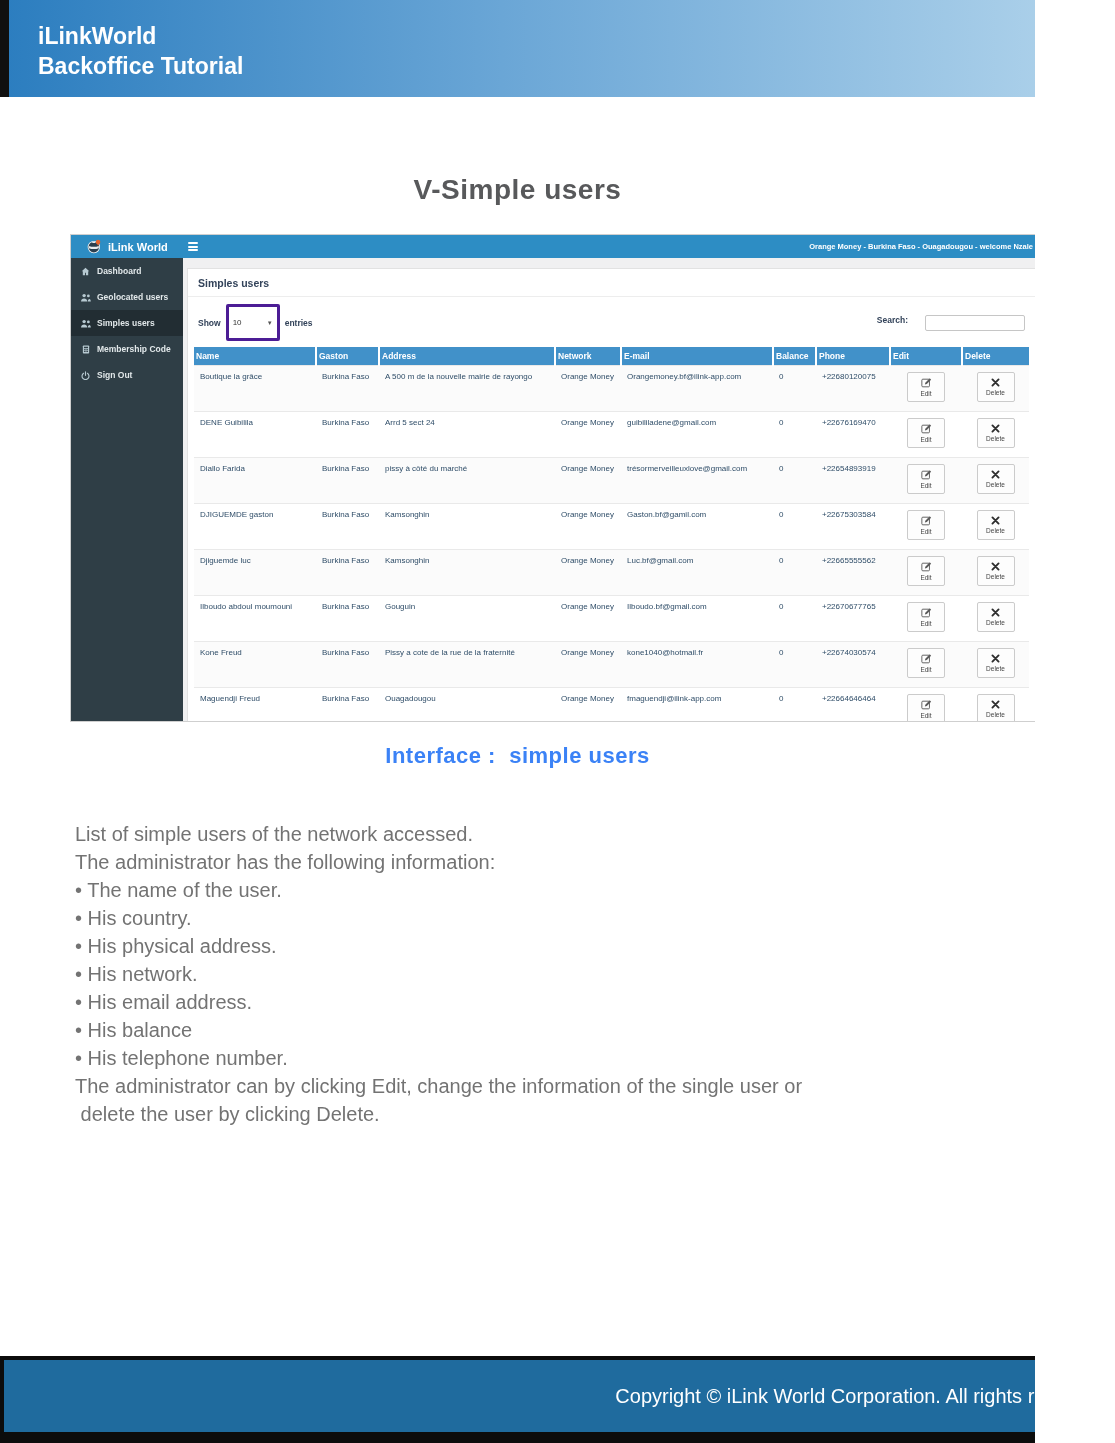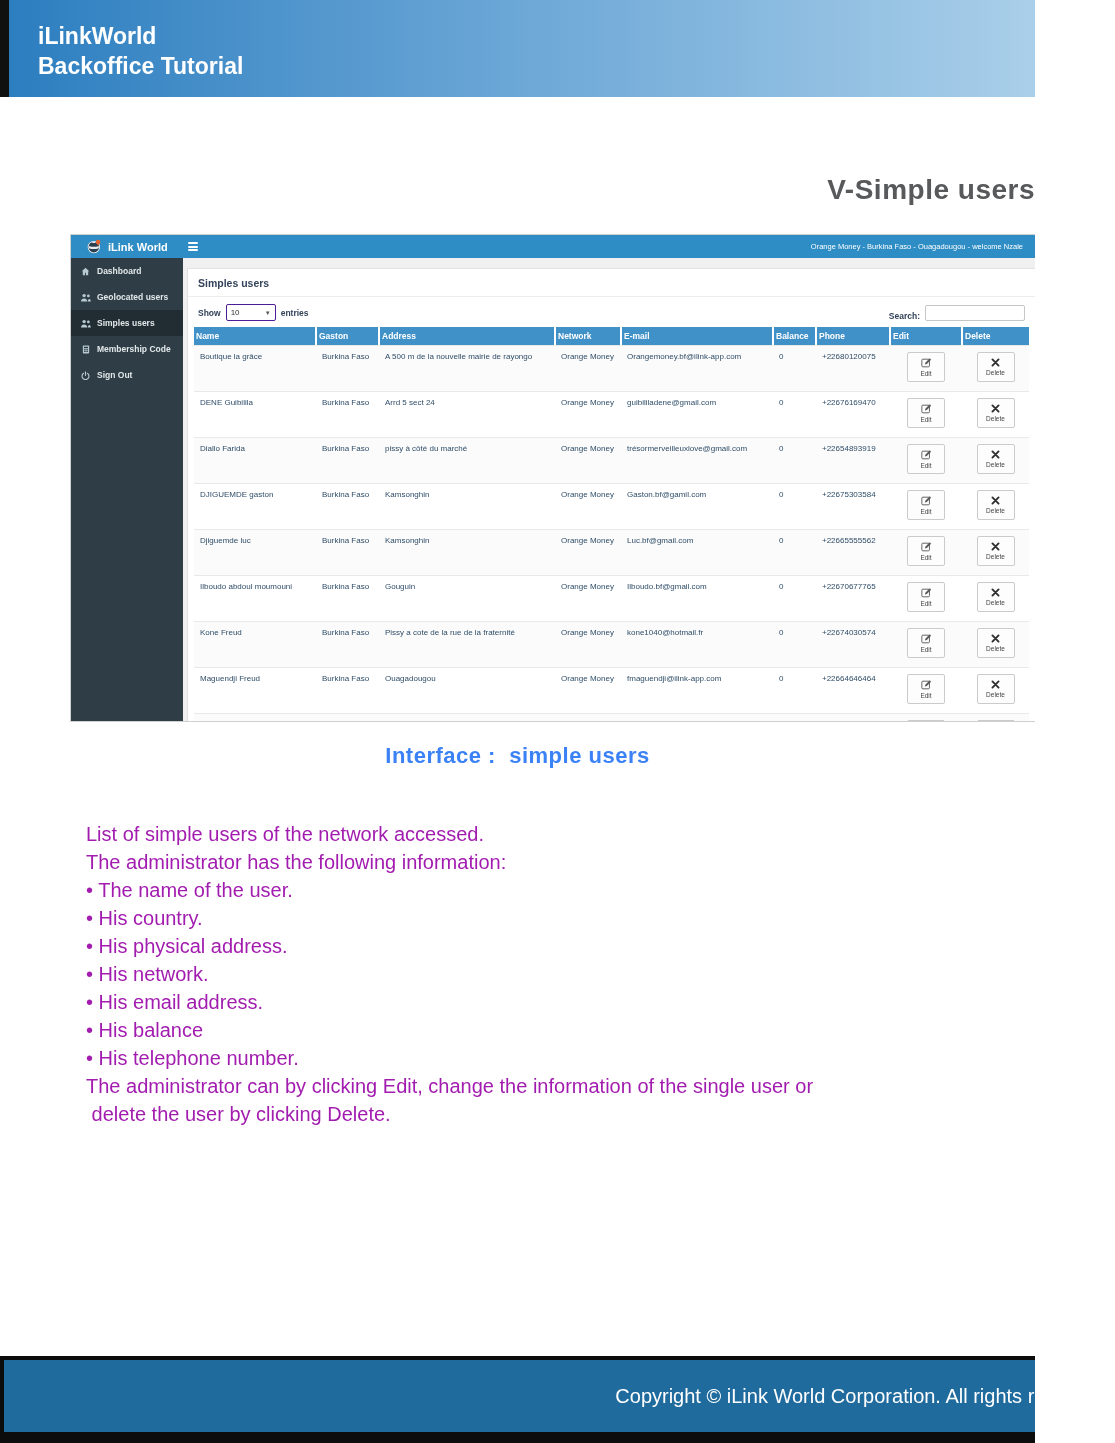--- a/index.html
+++ b/index.html
@@ -7,75 +7,75 @@
         font-family:"Liberation Sans",sans-serif;}
 
   
   .doc-header{position:absolute;left:0;top:0;width:1115px;height:97px;
               background:linear-gradient(90deg,#2b7dbf 0%,#6aa6d6 45%,#b3d5ec 100%);}
   .doc-header .black-edge{position:absolute;left:0;top:0;width:9px;height:100%;background:#101010;}
   .doc-header .ht{position:absolute;left:38px;top:21px;color:#fff;font-weight:bold;
                   font-size:23px;line-height:30px;}
 
   
-  .section-title{position:absolute;left:0;top:174px;width:100%;text-align:right;
+  .section-title{position:absolute;left:0;top:174px;width:100%;text-align:center;
                  font-size:28px;font-weight:bold;color:#58595b;letter-spacing:.5px;}
 
   
   .shot{position:absolute;left:70px;top:234px;width:974px;height:488px;background:#f0f0f1;
         border:1px solid #cfcfcf;overflow:hidden;box-sizing:border-box;}
   .shot-nav{position:relative;height:23px;background:#2d8dc4;}
   .brand{position:absolute;left:0;top:0;width:112px;height:23px;display:flex;align-items:center;
          gap:6px;padding-left:16px;box-sizing:border-box;}
   .brand-name{color:#fff;font-weight:bold;font-size:11px;white-space:nowrap;}
   .burger{position:absolute;left:117px;top:7px;width:10px;height:9px;display:flex;
           flex-direction:column;justify-content:space-between;cursor:pointer;}
   .burger i{display:block;height:2px;background:#fff;border-radius:1px;}
-  .nav-status{position:absolute;right:20px;top:0;height:23px;display:flex;align-items:center;
-              color:#fff;font-size:7.5px;font-weight:normal;white-space:nowrap;}
+  .nav-status{position:absolute;right:10px;top:0;height:23px;display:flex;align-items:center;
+              color:#fff;font-size:7.5px;font-weight:bold;white-space:nowrap;}
 
   .shot-body{display:flex;height:464px;}
   .sidebar{flex:none;width:112px;background:#2f3e46;box-sizing:border-box;}
   .sb-item{display:flex;align-items:center;gap:6px;padding:8px 9px;cursor:pointer;
            color:#e2e8ea;font-size:8.5px;font-weight:bold;}
   .sb-item.active{background:#222d33;}
   .sb-ico{width:11px;display:inline-flex;justify-content:center;color:#b7c9d1;flex:none;}
 
   .main{flex:1;padding:10px 7px 0 4px;box-sizing:border-box;min-width:0;}
   .panel{background:#fff;border:1px solid #e2e2e2;}
   .panel-title{padding:8px 10px 7px;font-size:10.5px;font-weight:bold;color:#33435a;
                border-bottom:1px solid #ededed;}
   .controls{display:flex;align-items:center;padding:7px 10px 6px;font-size:8.5px;
             font-weight:bold;color:#33435a;}
-  .select-box{margin:0 5px;width:40px;height:15px;border:1px solid #4c1d95;border-radius:2px;
+  .select-box{margin:0 5px;width:40px;height:15px;border:3px solid #4c1d95;border-radius:2px;
               background:#fff;display:flex;align-items:center;justify-content:space-between;
-              padding:0 4px;font-weight:normal;font-size:8px;color:#333;cursor:pointer;}
+              padding:8px 4px;font-weight:normal;font-size:8px;color:#333;cursor:pointer;}
   .select-box .caret{font-size:6px;color:#555;}
   .spacer{flex:1;}
-  .search-wrap{display:flex;align-items:flex-end;gap:5px;}
+  .search-wrap{display:flex;align-items:flex-start;gap:17px;}
   .search-input{width:92px;height:14px;border:1px solid #c6c6c6;border-radius:2px;
                 font-size:9px;padding:0 3px;box-sizing:content-box;}
 
   .table-wrap{padding:0 6px 0 6px;}
   table.data{width:100%;border-collapse:collapse;table-layout:fixed;}
   table.data th{background:#4191c9;color:#fff;font-size:8.5px;font-weight:bold;text-align:left;
                 padding:4px 2px;cursor:pointer;overflow:hidden;white-space:nowrap;}
   table.data th + th{border-left:2px solid #fff;}
   table.data td{font-size:8px;color:#2f4d68;padding:6px 6px;vertical-align:top;height:33px;
                 border-top:1px solid #e9e9e9;overflow:hidden;word-wrap:break-word;}
   table.data tr:nth-child(odd) td{background:#fbfbfb;}
   td.action-cell{vertical-align:middle;text-align:center;}
   .mini-btn{width:38px;height:30px;background:#fdfdfd;border:1px solid #cbcbcb;border-radius:2px;
             display:inline-flex;flex-direction:column;align-items:center;justify-content:center;
             gap:1px;cursor:pointer;font-family:inherit;font-size:6.5px;color:#444;padding:0;}
 
   
   .caption{position:absolute;left:0;top:743px;width:100%;text-align:center;white-space:pre-wrap;
            font-size:22px;font-weight:bold;color:#3b82f6;letter-spacing:.5px;}
-  .body-text{position:absolute;left:86px;top:820px;font-size:20px;color:#a21caf;
+  .body-text{position:absolute;left:75px;top:820px;font-size:20px;color:#737373;
              line-height:28px;white-space:pre-wrap;}
 
   
   .footer{position:absolute;left:0;bottom:0;width:1115px;height:87px;background:#0c0c0c;}
   .footer-inner{position:absolute;left:4px;right:4px;top:4px;bottom:11px;background:#1f6b9e;
                 display:flex;align-items:center;justify-content:flex-end;}
   .footer-text{color:#fff;font-size:20px;}
 </style>
 </head>
 <body>

